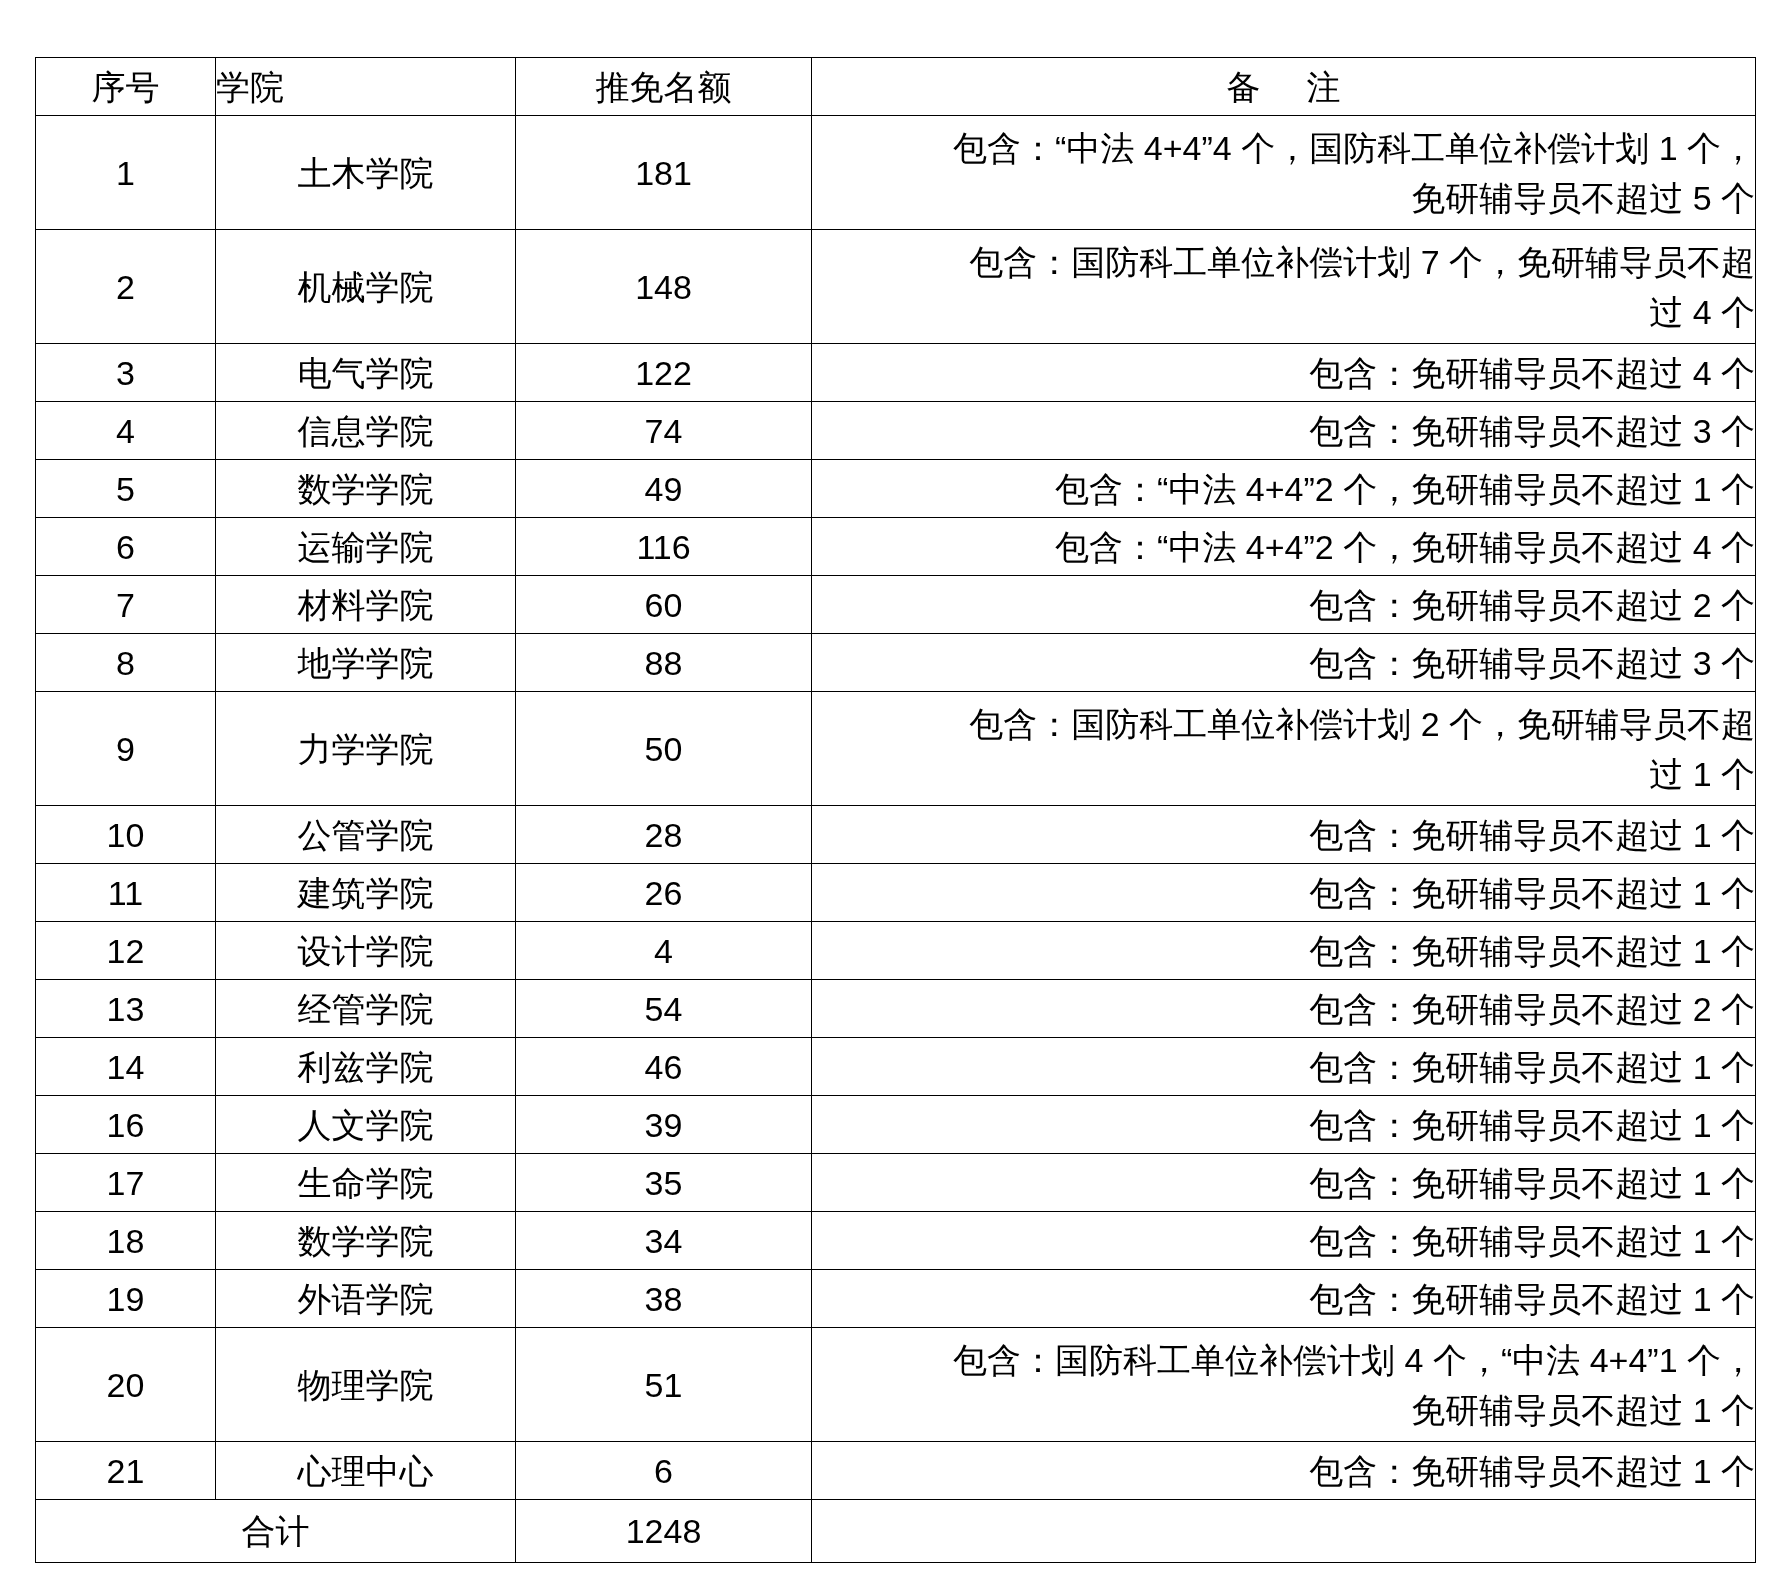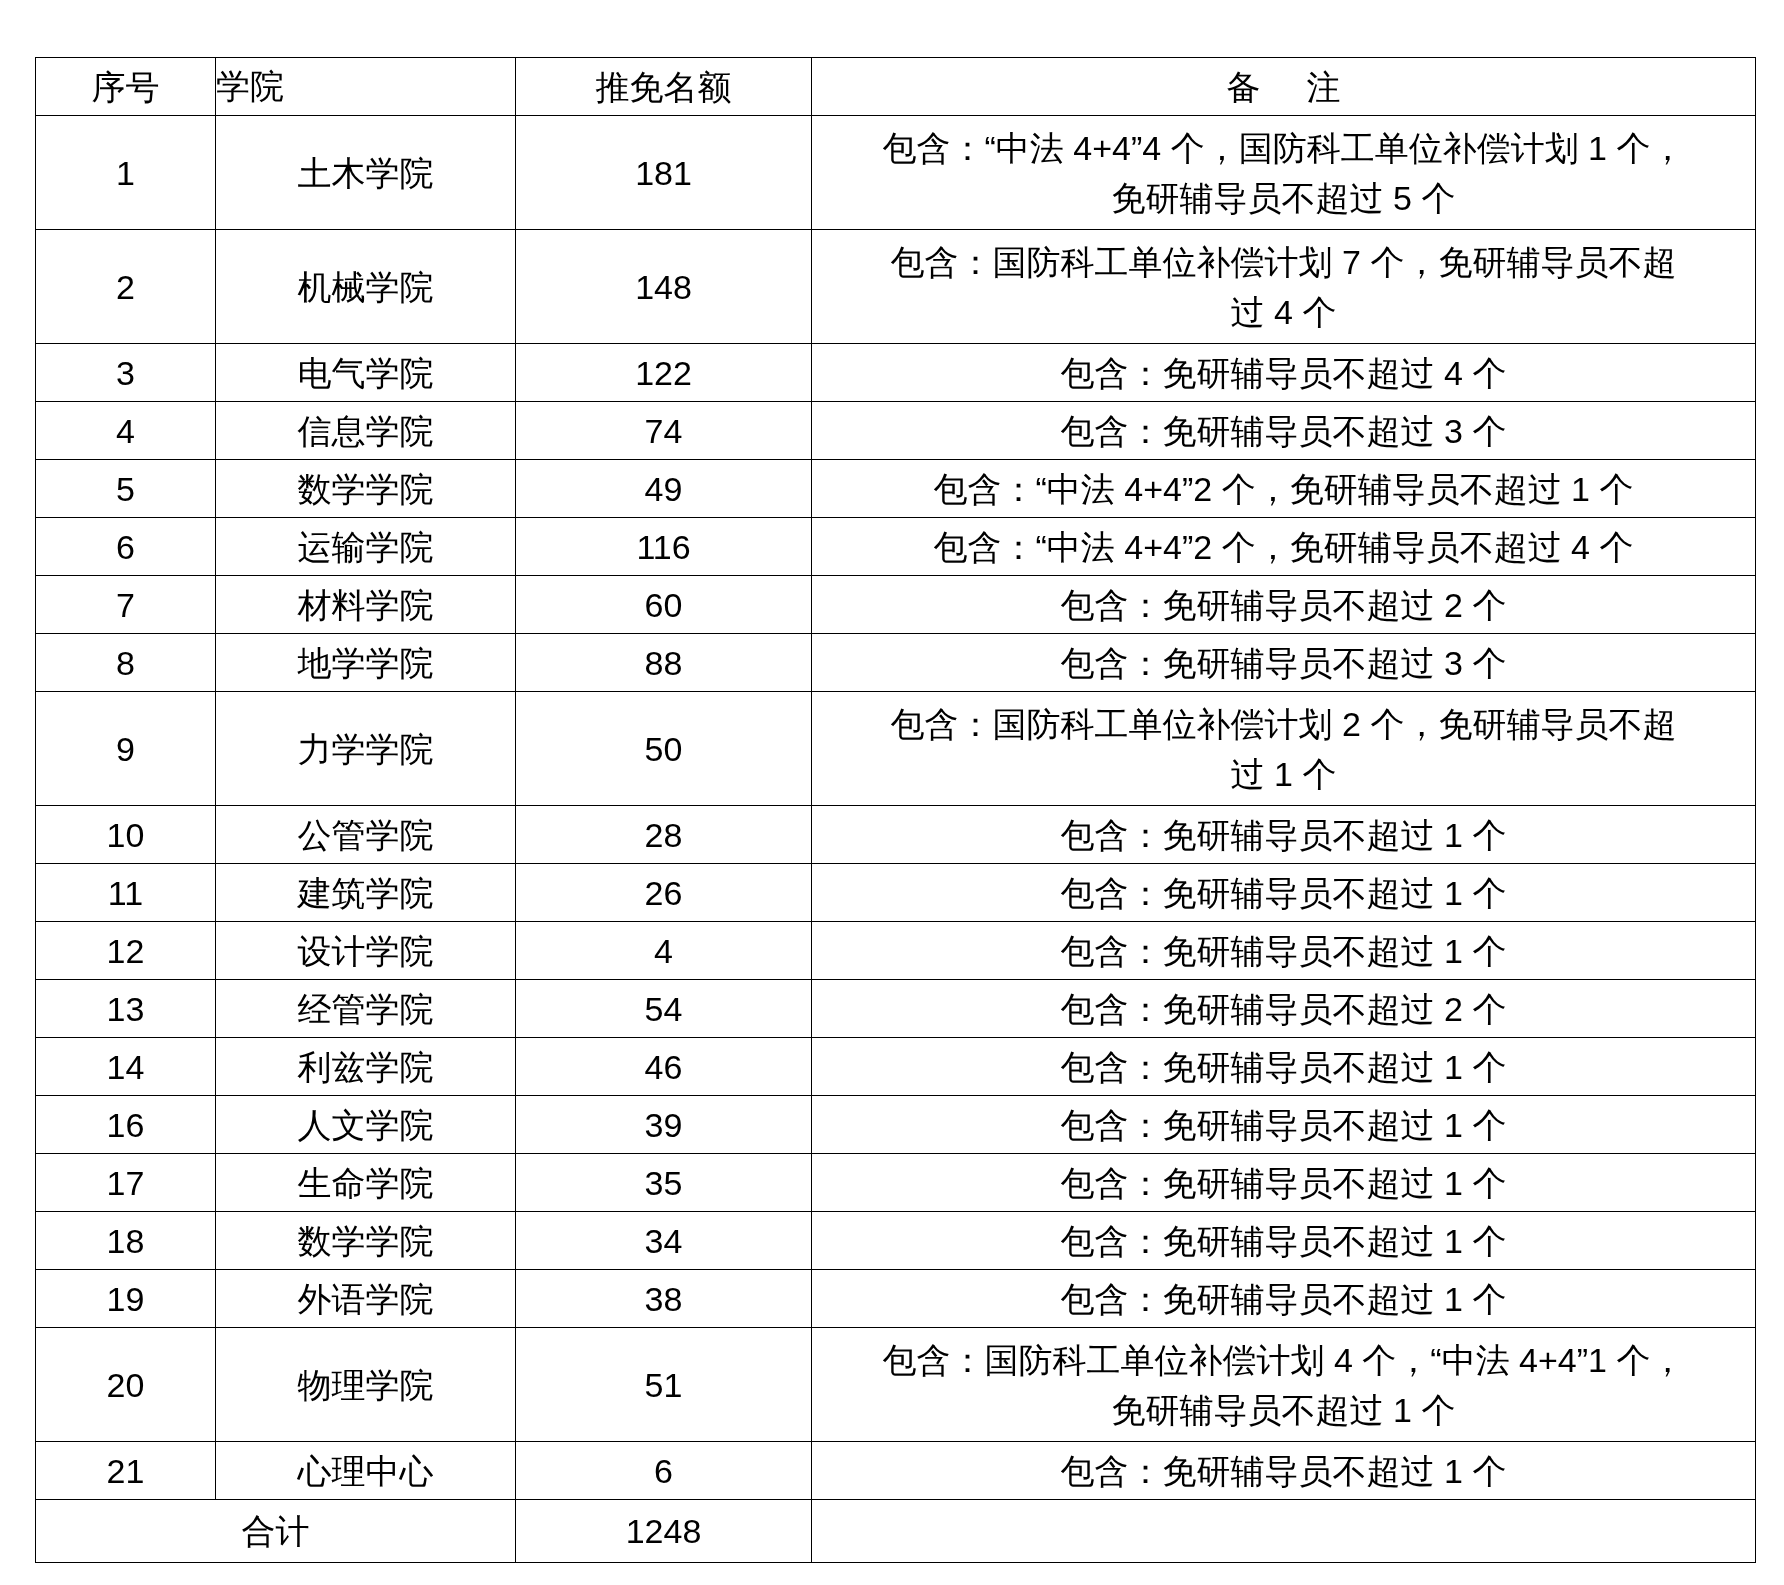--- a/index.html
+++ b/index.html
@@ -44,22 +44,22 @@
   col.c-college { width: 300px; }
   col.c-quota { width: 296px; }
   col.c-remark { width: 944px; }
 
   tr.header-row { height: 58px; }
   tr.row-single { height: 58px; }
   tr.row-double { height: 114px; }
   tr.total-row { height: 63px; }
 
   .center { text-align: center; }
-  .left-college { text-align: left; padding-left: 22px; font-family: Liberation Serif, serif; }
-  .remark { text-align: center; padding-left: 26px; padding-right: 10px; }
+  .left-college { text-align: left; padding-left: 22px; }
+  .remark { text-align: right; padding-left: 26px; padding-right: 10px; }
   .remark .line { display: block; line-height: 50px; }
   .num { font-size: 34px; }
   .gap { display: inline-block; width: 46px; }
 </style>
 </head>
 <body>
 
 <table class="quota">
   <colgroup>
     <col class="c-no">

